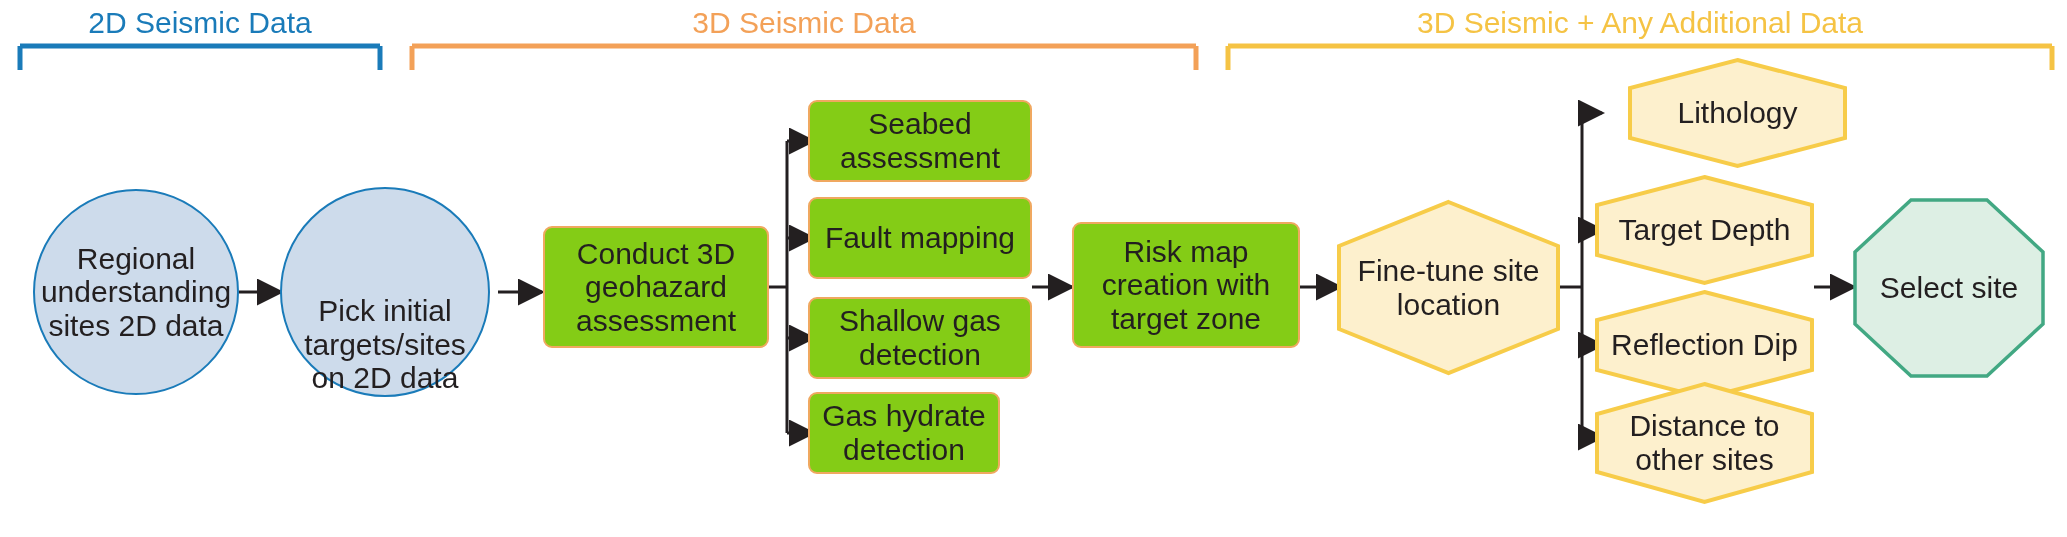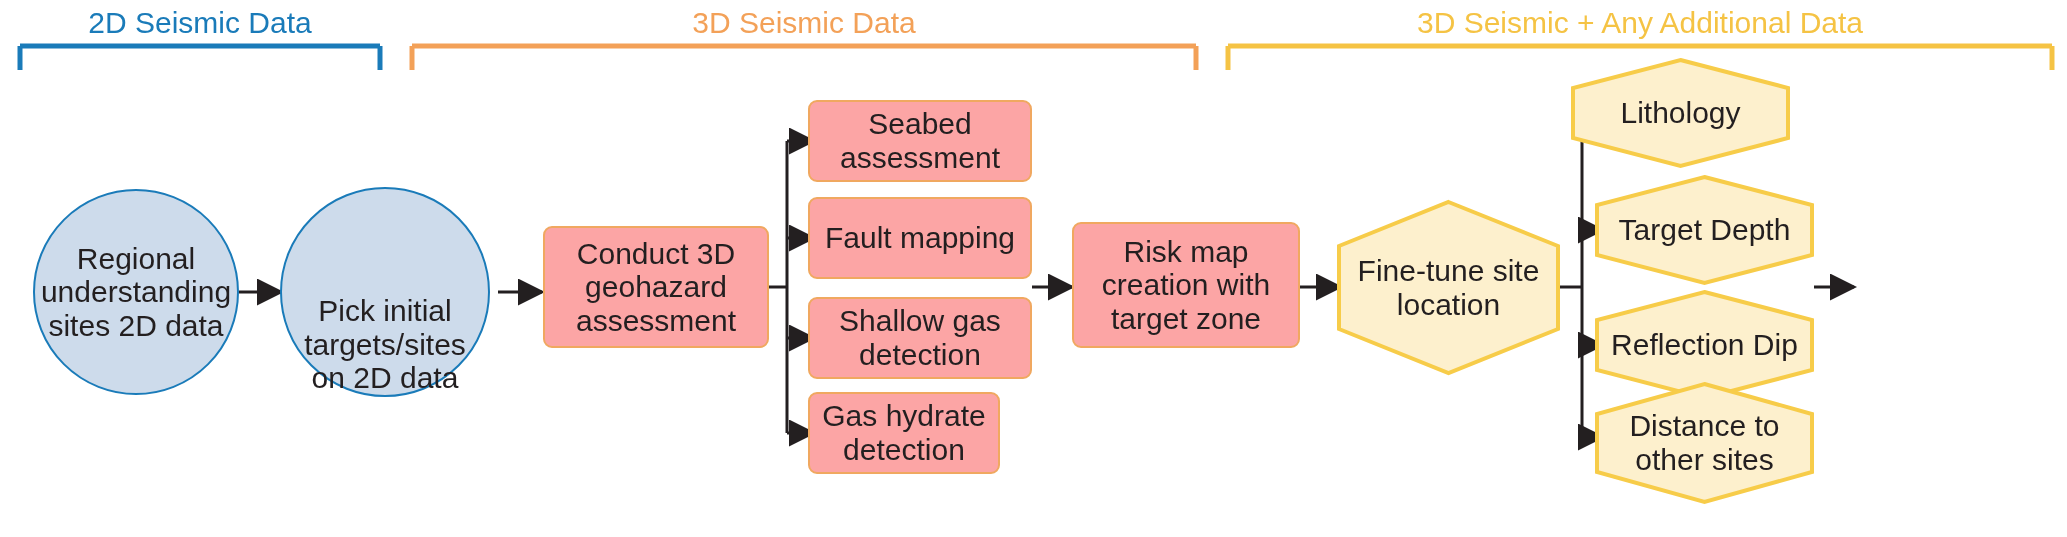--- a/index.html
+++ b/index.html
@@ -29,21 +29,21 @@
 
   .circle{
     border-radius:50%;
     background:#cddbeb;
     border:2.5px solid #1a7bb9;
     font-size:30px;
     line-height:1.12;
   }
 
   .rbox{
-    background:#fca5a5;
+    background:#84cc16;
     border:2px solid #f0a860;
     border-radius:9px;
     font-size:30px;
     line-height:1.12;
   }
 
   .hexwrap{position:absolute;}
   .hexwrap svg{position:absolute;left:0;top:0;overflow:visible;}
   .hexlabel{
     position:absolute;left:0;top:0;width:100%;height:100%;
@@ -169,21 +169,21 @@
 
   <svg class="conn" style="left:1558px; top:100px; width:50px; height:345px;">
     <path d="M2,187 L24,187"></path>
     <path d="M24,13 L24,337"></path>
     <path d="M24,13 L44,13" marker-end="url(#mk-black)"></path>
     <path d="M24,130 L44,130" marker-end="url(#mk-black)"></path>
     <path d="M24,245 L44,245" marker-end="url(#mk-black)"></path>
     <path d="M24,337 L44,337" marker-end="url(#mk-black)"></path>
   </svg>
 
-  <div class="hexwrap" style="left:1571px; top:58px; width:219px; height:110px;">
+  <div class="hexwrap" style="left:1628px; top:58px; width:219px; height:110px;">
     <svg width="219" height="110" viewBox="0 0 219 110">
       <polygon points="109.5,2 217,30 217,80 109.5,108 2,80 2,30" fill="#fdf0cd" stroke="#f7cc49" stroke-width="4"></polygon>
     </svg>
     <div class="hexlabel">Lithology</div>
   </div>
 
   <div class="hexwrap" style="left:1595px; top:175px; width:219px; height:110px;">
     <svg width="219" height="110" viewBox="0 0 219 110">
       <polygon points="109.5,2 217,30 217,80 109.5,108 2,80 2,30" fill="#fdf0cd" stroke="#f7cc49" stroke-width="4"></polygon>
     </svg>
@@ -201,14 +201,20 @@
     <svg width="219" height="122" viewBox="0 0 219 122">
       <polygon points="109.5,2 217,32 217,90 109.5,120 2,90 2,32" fill="#fdf0cd" stroke="#f7cc49" stroke-width="4"></polygon>
     </svg>
     <div class="hexlabel">Distance to other sites</div>
   </div>
 
   <svg class="conn" style="left:1814px; top:277px; width:48px; height:20px;">
     <path d="M0,10 L40,10" marker-end="url(#mk-black)"></path>
   </svg>
 
+  <div class="hexwrap" style="left:1853px; top:198px; width:192px; height:180px;">
+    <svg width="192" height="180" viewBox="0 0 192 180">
+      <polygon points="58,2 134,2 190,54 190,126 134,178 58,178 2,126 2,54" fill="#ddefe4" stroke="#42a883" stroke-width="3.5"></polygon>
+    </svg>
+    <div class="hexlabel">Select site</div>
+  </div>
 
 </div>
 
 </body></html>

